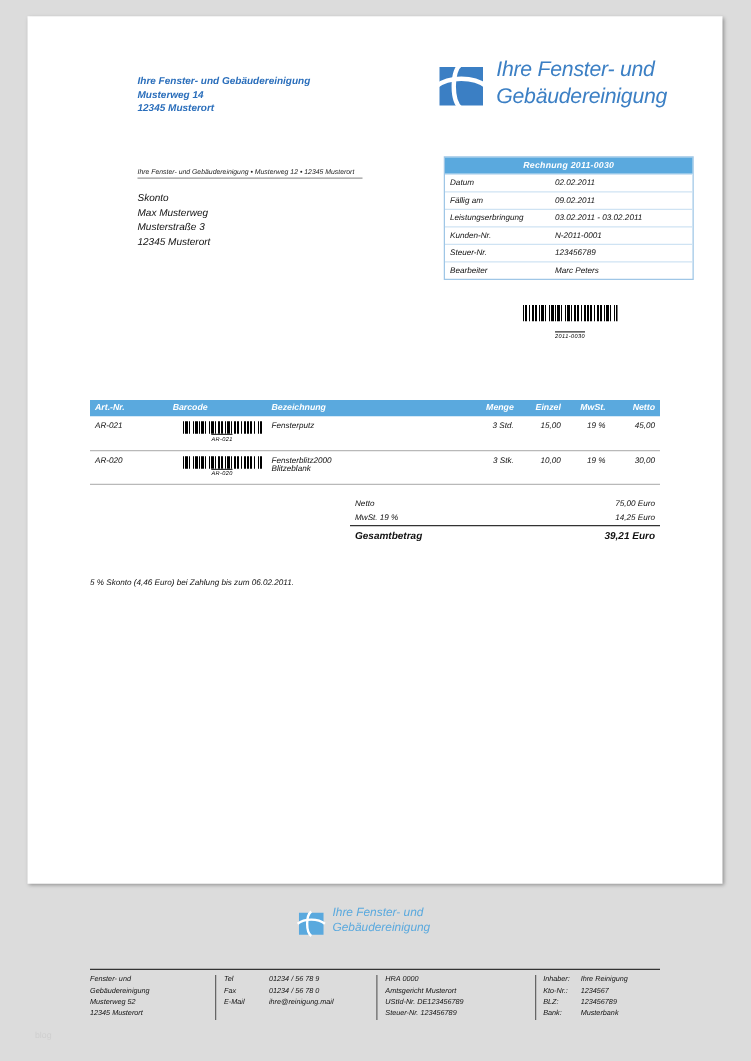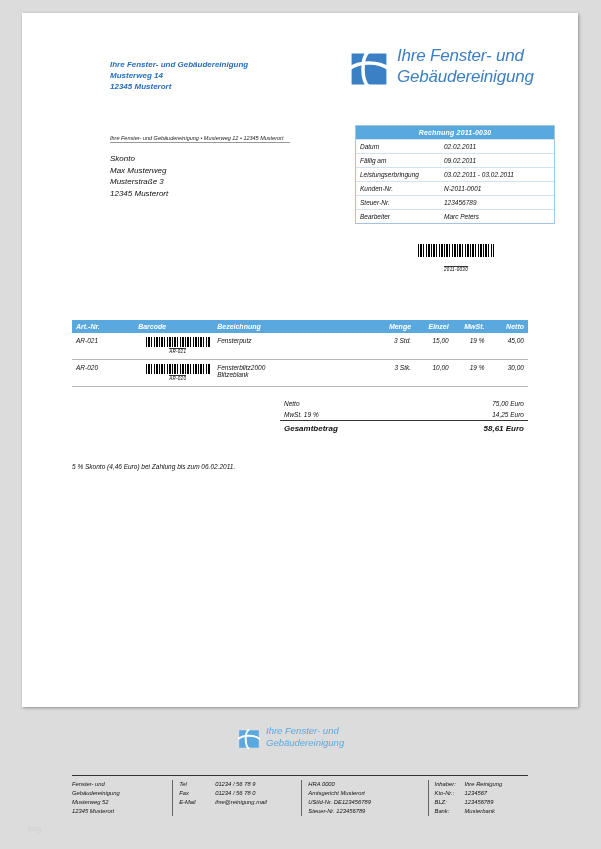--- a/index.html
+++ b/index.html
@@ -360,21 +360,21 @@
     <div class="tot-row">
       <span>Netto</span>
       <span>75,00 Euro</span>
     </div>
     <div class="tot-row">
       <span>MwSt. 19 %</span>
       <span>14,25 Euro</span>
     </div>
     <div class="tot-row grand">
       <span>Gesamtbetrag</span>
-      <span>58,61 Euro</span>
+      <span>39,21 Euro</span>
     </div>
   </div>
 
   <div class="skonto">5 % Skonto (4,46 Euro) bei Zahlung bis zum 06.02.2011.</div>
 
   <div class="footer-logo">
     <svg class="fl-mark" viewBox="0 0 44 44">
       <path d="M4 6 H40 V38 H4 Z" fill="#5aa9de"></path>
       <path d="M22 4 C14 10 14 34 22 40" fill="none" stroke="#ffffff" stroke-width="3.5"></path>
       <path d="M2 22 C12 14 32 14 42 22" fill="none" stroke="#ffffff" stroke-width="3.5"></path>

